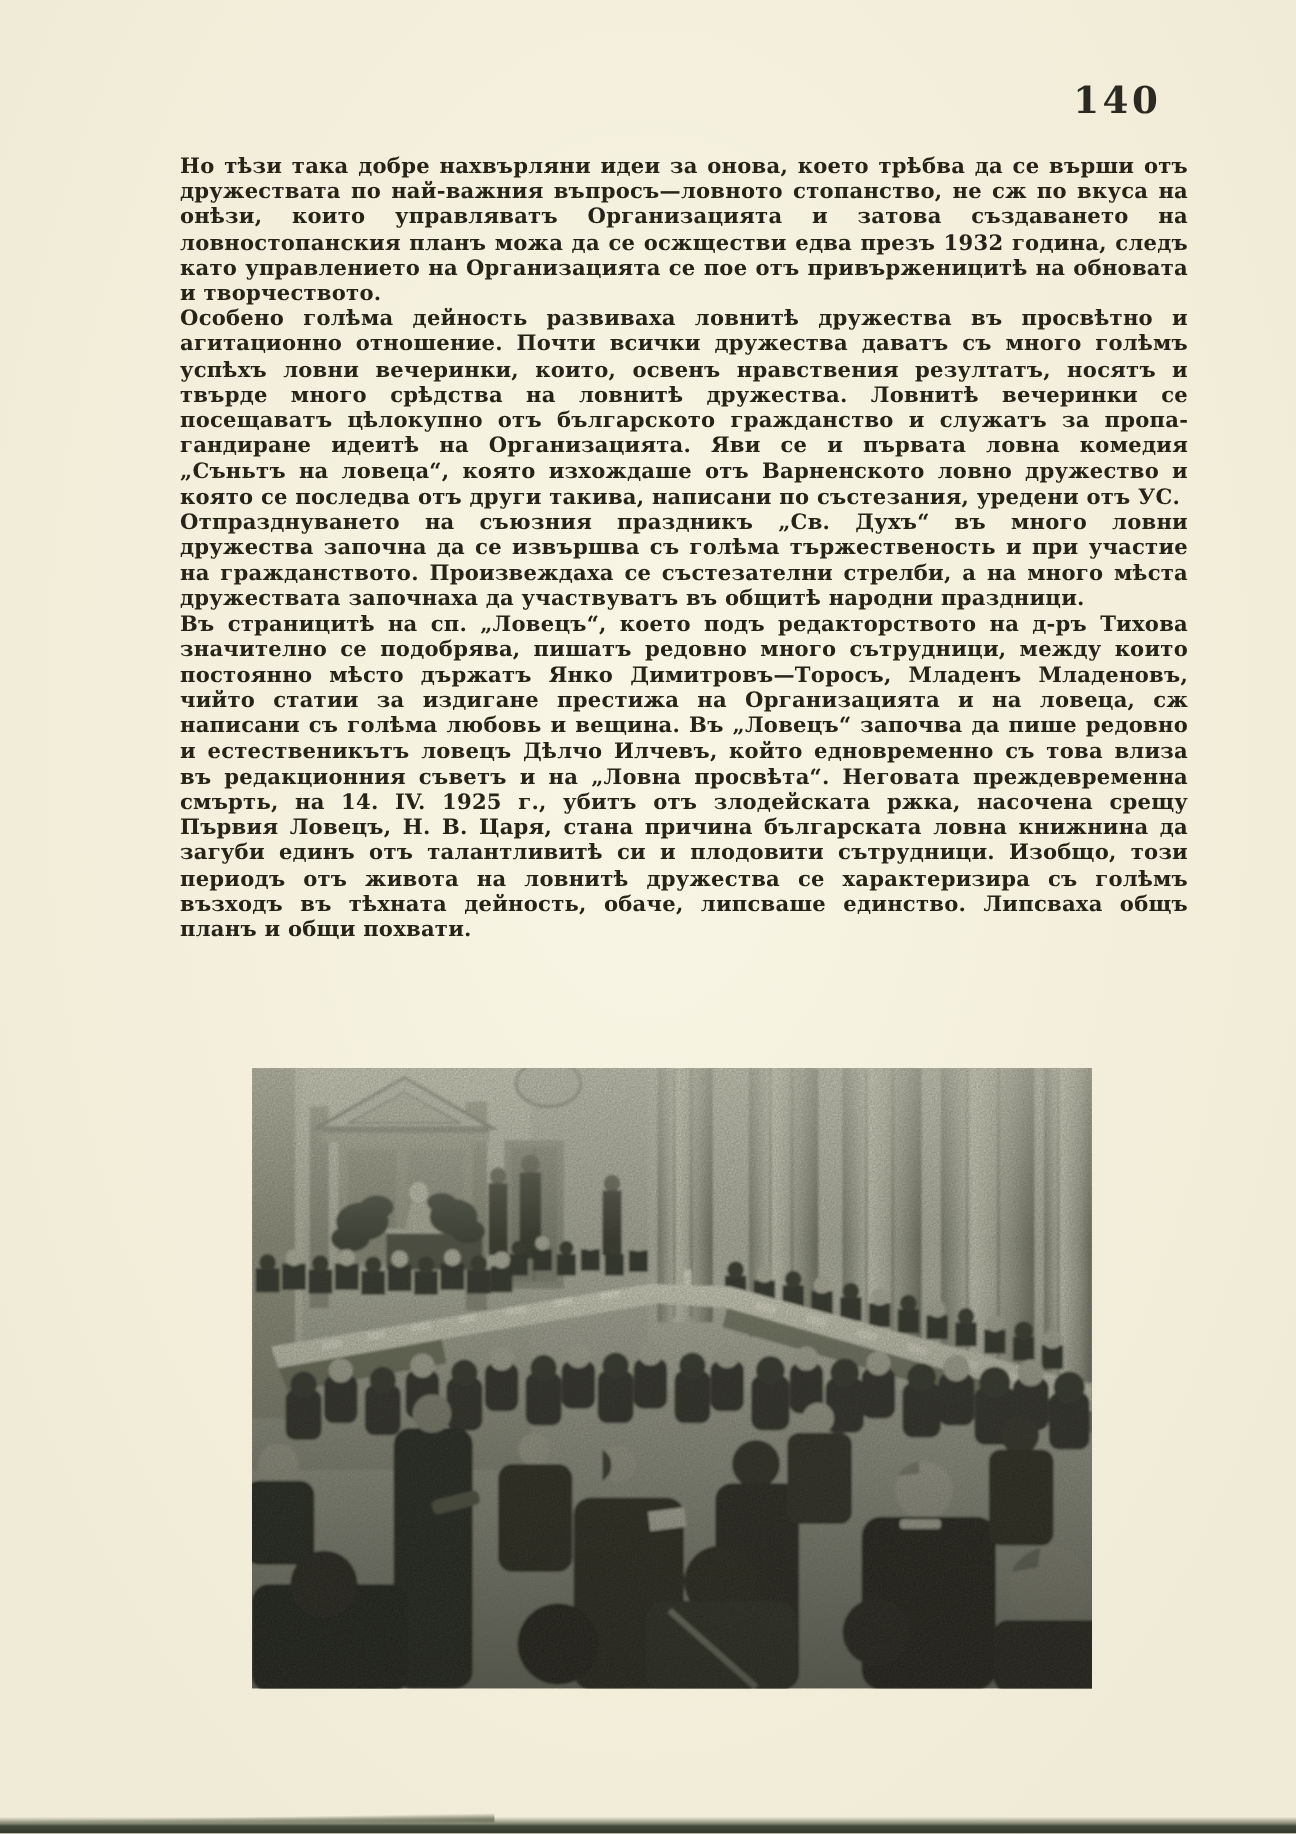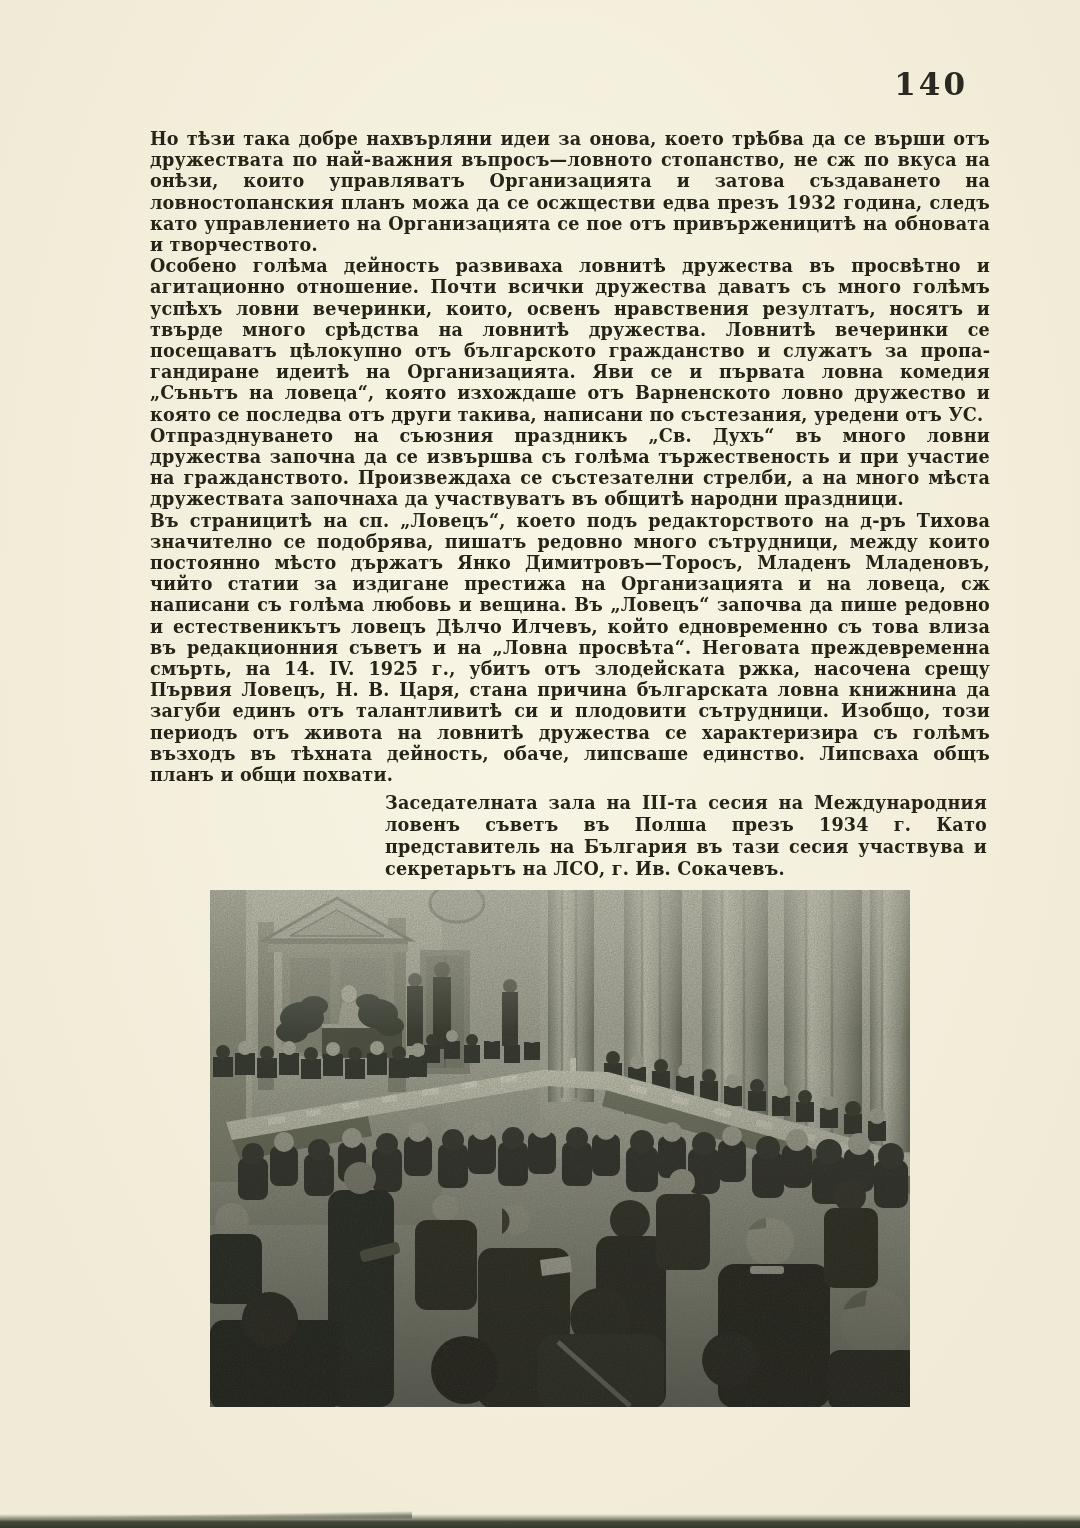--- a/index.html
+++ b/index.html
@@ -51,21 +51,20 @@
 
   <div class="page-number">140</div>
 
   <div class="body-text">
     <p>Но тѣзи така добре нахвърляни идеи за онова, което трѣбва да се върши отъ дружест­вата по най-важния въпросъ—ловното стопанство, не сж по вкуса на онѣзи, които управля­ватъ Организацията и затова създаването на ловностопанския планъ можа да се осжще­стви едва презъ 1932 година, следъ като управлението на Организацията се пое отъ привър­женицитѣ на обновата и творчеството.</p>
     <p>Особено голѣма дейность развиваха ловнитѣ дружества въ просвѣтно и агитационно от­ношение. Почти всички дружества даватъ съ много голѣмъ успѣхъ ловни вечеринки, които, освенъ нравствения резултатъ, носятъ и твърде много срѣдства на ловнитѣ дружества. Лов­нитѣ вечеринки се посещаватъ цѣлокупно отъ българското гражданство и служатъ за пропа­гандиране идеитѣ на Организацията. Яви се и първата ловна комедия „Съньтъ на ловеца“, която изхождаше отъ Варненското ловно дружество и която се последва отъ други такива, написани по състезания, уредени отъ УС.</p>
     <p>Отпразднуването на съюзния праздникъ „Св. Духъ“ въ много ловни дружества започна да се извършва съ голѣма тържественость и при участие на гражданството. Произвеждаха се състезателни стрелби, а на много мѣста дружествата започнаха да участвуватъ въ об­щитѣ народни праздници.</p>
     <p>Въ страницитѣ на сп. „Ловецъ“, което подъ редакторството на д-ръ Тихова значително се подобрява, пишатъ редовно много сътрудници, между които постоянно мѣсто държатъ Янко Димитровъ—Торосъ, Младенъ Младеновъ, чийто статии за издигане престижа на Ор­ганизацията и на ловеца, сж написани съ голѣма любовь и вещина. Въ „Ловецъ“ започва да пише редовно и естественикътъ ловецъ Дѣлчо Илчевъ, който едновременно съ това влиза въ редакционния съветъ и на „Ловна просвѣта“. Неговата преждевременна смърть, на 14. IV. 1925 г., убитъ отъ злодейската ржка, насочена срещу Първия Ловецъ, Н. В. Царя, стана причина българската ловна книжнина да загуби единъ отъ талантливитѣ си и плодовити сътрудници. Изобщо, този периодъ отъ живота на ловнитѣ дружества се ха­рактеризира съ голѣмъ възходъ въ тѣхната дейность, обаче, липсваше единство. Лип­сваха общъ планъ и общи похвати.</p>
   </div>
 
-  <div class="caption">Заседателната зала на III-та сесия на Международния ловенъ съветъ въ Полша презъ 1934 г. Като представитель на България въ тази сесия участвува и секретарьтъ на ЛСО, г. Ив. Сокачевъ.</div>
 
   <div class="photo">
     <svg viewBox="0 0 700 517" xmlns="http://www.w3.org/2000/svg" role="img">
       <defs>
         <linearGradient id="colG" x1="0" y1="0" x2="1" y2="0">
           <stop offset="0" stop-color="#7e8172"></stop>
           <stop offset="0.35" stop-color="#cfd0bf"></stop>
           <stop offset="0.75" stop-color="#9fa191"></stop>
           <stop offset="1" stop-color="#6f7163"></stop>
         </linearGradient>

